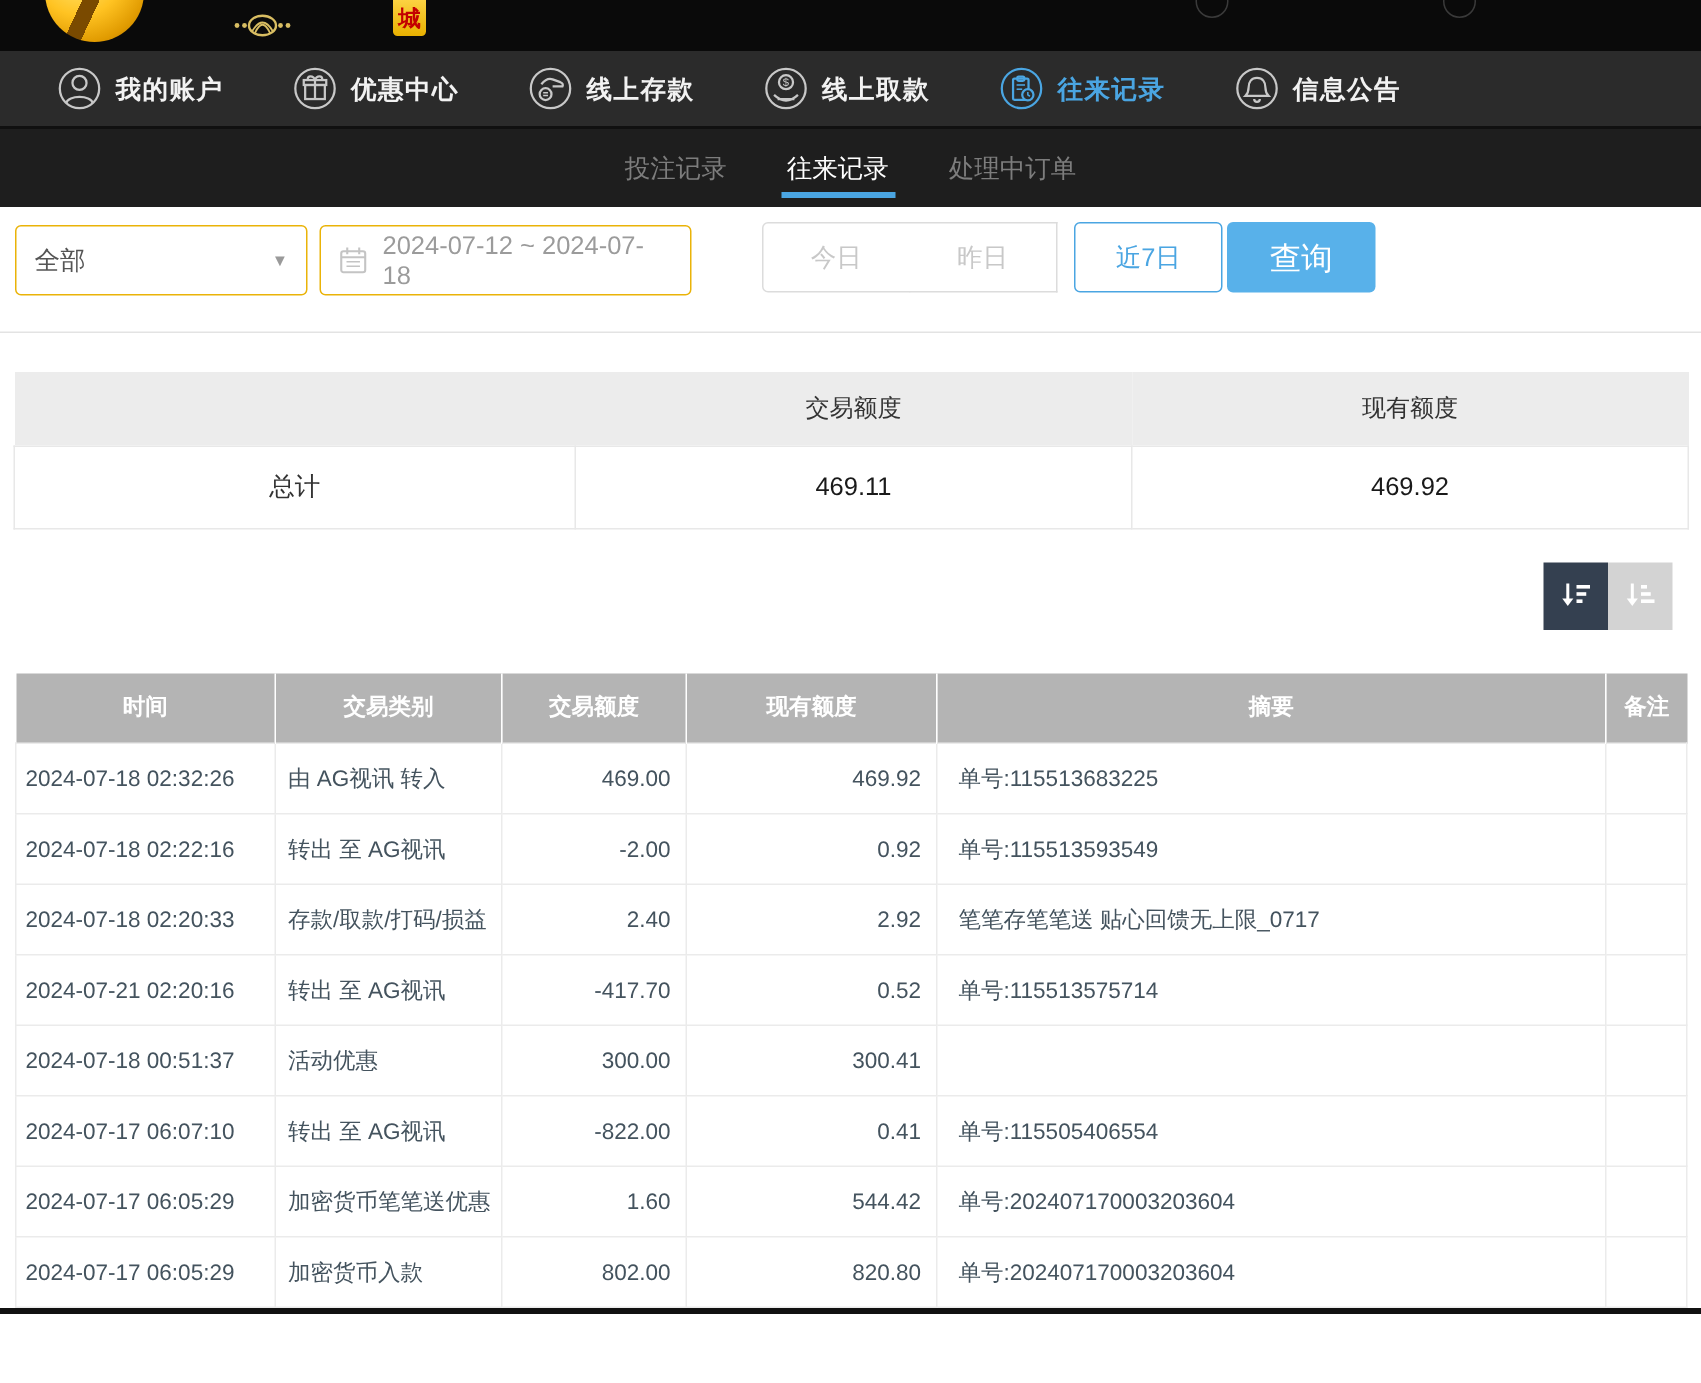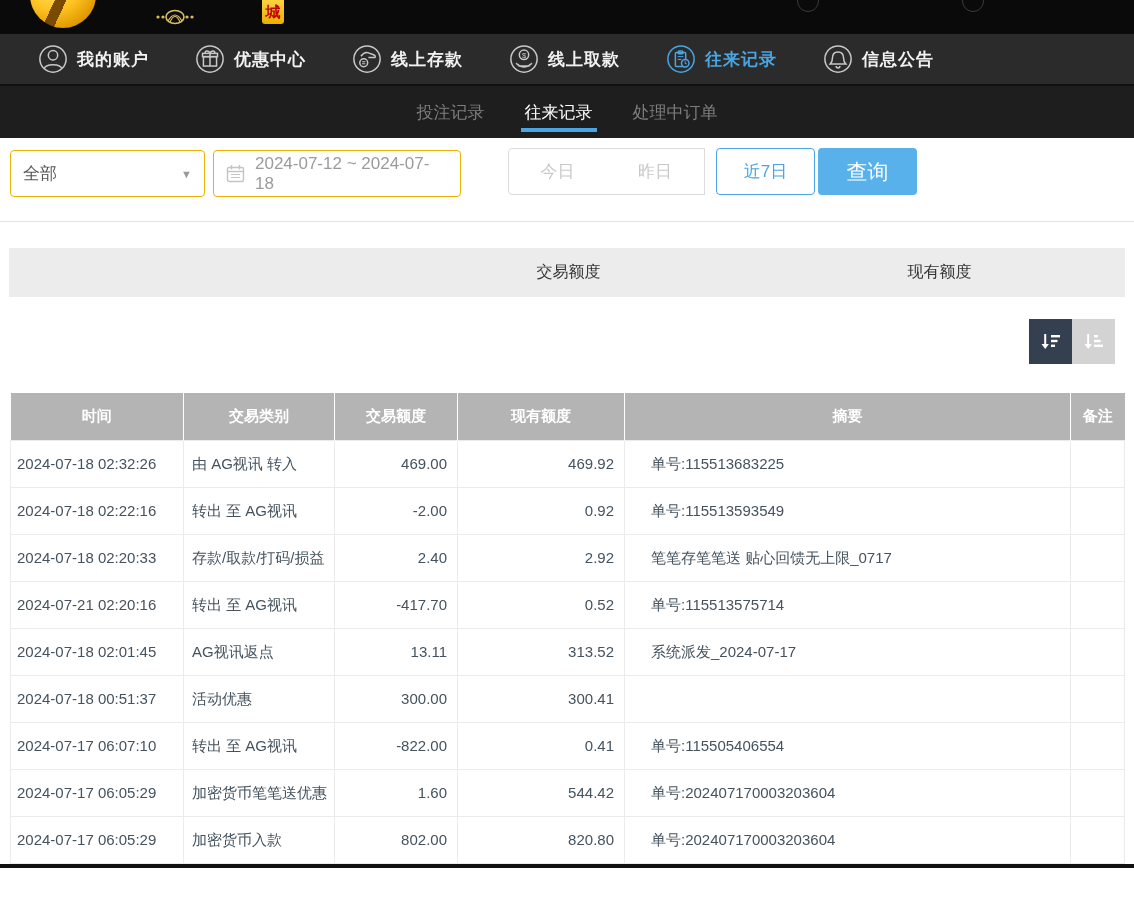--- a/index.html
+++ b/index.html
@@ -75,21 +75,21 @@
   
   .dtable { margin:29px 10px 0 10px; width:1114px; border-collapse:collapse; table-layout:fixed; }
   .dtable th { height:47px; background:#b4b4b4; color:#fff; font-size:15px; font-weight:bold;
     text-align:center; border-right:1px solid #fff; }
   .dtable th:last-child { border-right:none; }
   .dtable td { height:47px; border:1px solid #ebebeb; font-size:15px; color:#44535e;
     vertical-align:middle; line-height:19px; padding:4px 0; }
   .dtable td.t  { padding-left:6px;  white-space:nowrap; }
   .dtable td.ty { padding-left:8px;  padding-right:6px; }
   .dtable td.am { text-align:right; padding-right:10px; white-space:nowrap; }
-  .dtable td.sm { padding-left:26px;margin-top:20px; }
+  .dtable td.sm { padding-left:14px;margin-top:20px; }
 
   .footbar { width:100%; height:4px; background:#111; }
 </style>
 </head>
 <body>
 
 <div class="logobar">
   <div class="logo-ball"></div>
   <svg class="flourish" width="160" height="24" viewBox="0 0 160 24">
     <defs>
@@ -220,20 +220,25 @@
       <col style="width:374px">
       <col style="width:371px">
       <col style="width:371px">
     </colgroup>
   <tbody>
       <tr>
     <th></th>
     <th>交易额度</th>
     <th>现有额度</th>
   </tr>
+  <tr>
+    <td class="lab">总计</td>
+    <td>469.11</td>
+    <td>469.92</td>
+  </tr>
 </tbody>
   </table>
 
 <div class="sortrow">
   <div class="sortbtn dark">
     <svg width="24" height="24" viewBox="0 0 24 24" fill="#fff">
       <rect x="5.2" y="4" width="2" height="12"></rect>
       <path d="M2.5 14 L6.2 19 L9.9 14 Z"></path>
       <rect x="12" y="5" width="9" height="2.4"></rect>
       <rect x="12" y="9.8" width="6.5" height="2.4"></rect>
@@ -297,28 +302,20 @@
     </tr>
     <tr>
       <td class="t">2024-07-21 02:20:16</td>
       <td class="ty">转出 至 AG视讯</td>
       <td class="am">-417.70</td>
       <td class="am">0.52</td>
       <td class="sm">单号:115513575714</td>
       <td></td>
     </tr>
     <tr>
-      <td class="t">2024-07-18 02:01:45</td>
-      <td class="ty">AG视讯返点</td>
-      <td class="am">13.11</td>
-      <td class="am">313.52</td>
-      <td class="sm">系统派发_2024-07-17</td>
-      <td></td>
-    </tr>
-    <tr>
       <td class="t">2024-07-18 00:51:37</td>
       <td class="ty">活动优惠</td>
       <td class="am">300.00</td>
       <td class="am">300.41</td>
       <td class="sm"></td>
       <td></td>
     </tr>
     <tr>
       <td class="t">2024-07-17 06:07:10</td>
       <td class="ty">转出 至 AG视讯</td>

